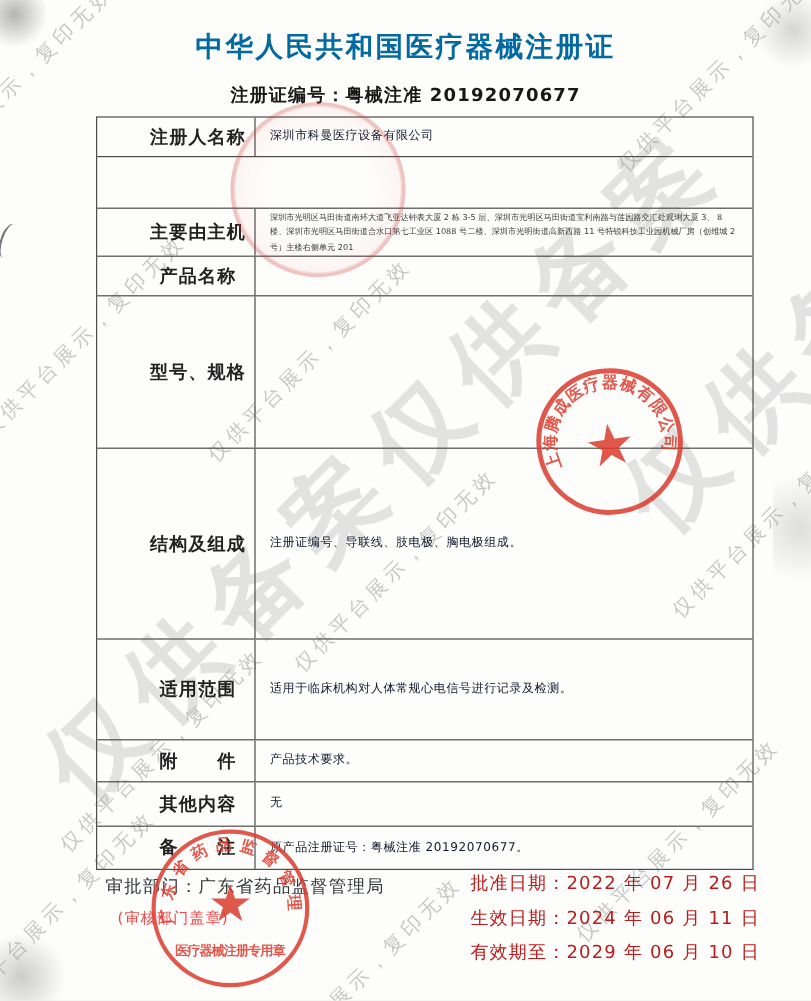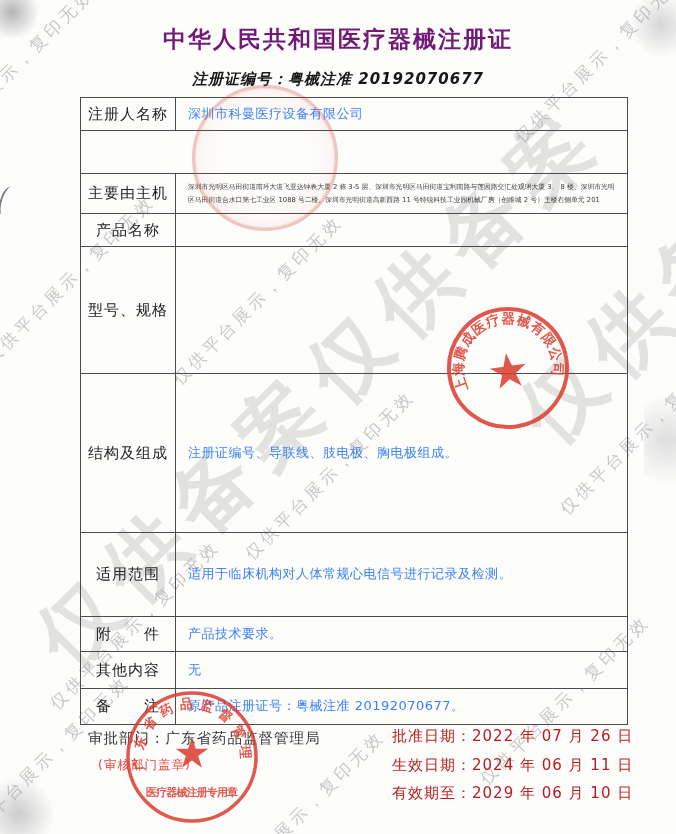--- a/index.html
+++ b/index.html
@@ -17,34 +17,34 @@
   .sm-r{right:-14px;top:380px;width:46px;height:120px;background:radial-gradient(circle,rgba(150,150,150,.3),rgba(150,150,150,0) 70%);}
   .pen-mark{position:absolute;left:0;top:186px;width:13px;height:30px;border-left:2.5px solid #4b4f55;border-radius:50%;transform:rotate(18deg);opacity:.75;}
 
   
   .wm{position:absolute; white-space:nowrap; transform:translate(-50%,-50%) rotate(-45deg); pointer-events:none;}
   .wm-s{font-size:17px; letter-spacing:4px; color:#9b9b9b; opacity:.55;}
   .wm-l{font-size:80px; letter-spacing:14px; color:#ababab; opacity:.32; font-weight:bold;}
 
   
   .doc-title{position:absolute; left:0; top:24px; width:100%; text-align:center;
-    font-size:23px; font-weight:bold; letter-spacing:2px; color:#701a75;}
+    font-size:23px; font-weight:bold; letter-spacing:2px; color:#0369a1;}
   .cert-line{position:absolute; left:0; top:70px; width:100%; text-align:center;
-    font-size:15px; font-weight:bold; color:#181818; letter-spacing:1px;font-style:italic;}
+    font-size:15px; font-weight:bold; color:#181818; letter-spacing:1px;}
 
   
   .cert-table{position:absolute; left:80px; top:97px; width:548px;
     border:1.6px solid #4c4c4c; box-sizing:border-box; z-index:2; background:transparent;}
   .row{display:flex; box-sizing:border-box;}
   .row + .row{border-top:1.4px solid #4c4c4c;}
   .cell-label{width:94px; flex:0 0 94px; border-right:1.4px solid #4c4c4c;
     display:flex; align-items:center; justify-content:center;
-    font-size:15px; font-weight:normal; color:#222; text-align:left; letter-spacing:1px;}
+    font-size:15px; font-weight:bold; color:#222; text-align:left; letter-spacing:1px;margin-left:37px;}
   .cell-value{flex:1; display:flex; align-items:center; padding:4px 10px 4px 12px;
-    font-size:13px; color:#3b82f6; line-height:1.55; letter-spacing:0.5px;}
+    font-size:10px; color:#0f172a; line-height:1.55; letter-spacing:0.5px;}
   .h32{height:32px}.h43{height:43px}.h40{height:40px}.h33{height:33px}
   .h127{height:127px}.h159{height:159px}.h84{height:84px}.h35{height:35px}
   .h37{height:37px}.h36{height:36px}
   .tiny .cell-value{font-size:6.8px; line-height:1.8; color:#3c3c3c; letter-spacing:0;}
   .mono-val{font-family:"DejaVu Sans Mono","Liberation Mono",monospace; letter-spacing:1px;}
 
   
   .footer-left{position:absolute; left:88px; top:729px; z-index:2;
     font-size:14.5px; color:#33363a; letter-spacing:1px;}
   .seal-note{position:absolute; left:98px; top:757px; z-index:2;

